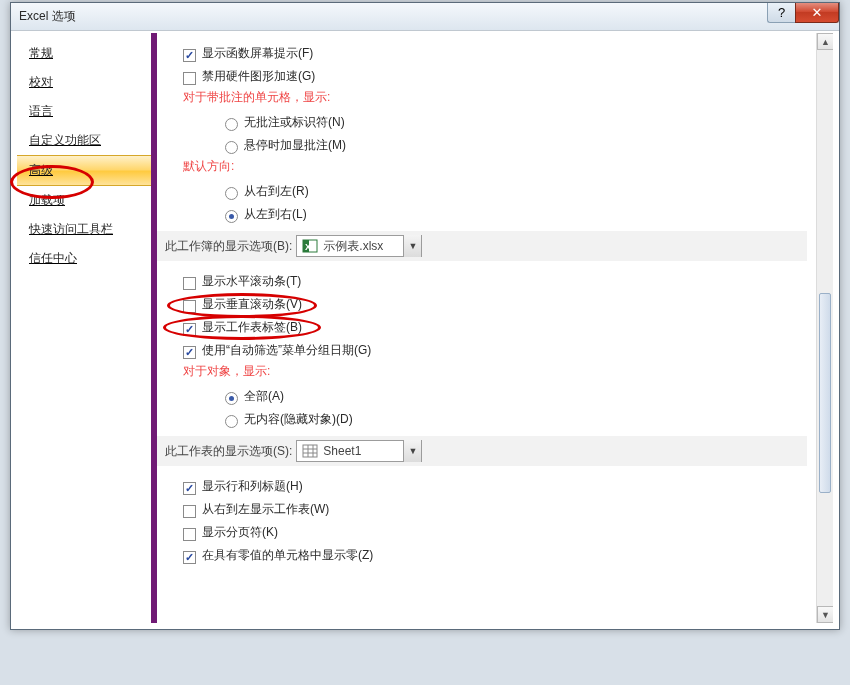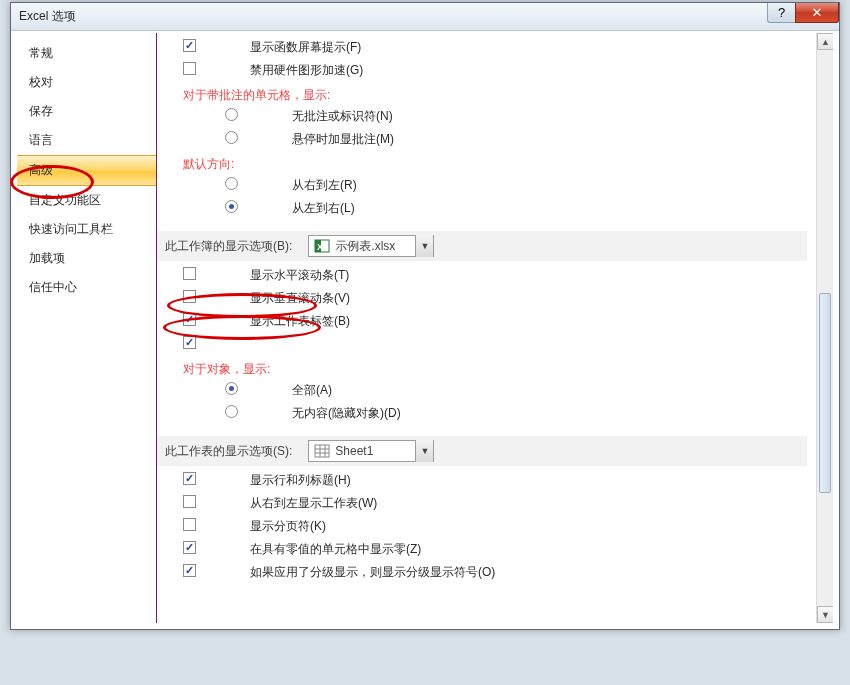--- a/index.html
+++ b/index.html
@@ -50,23 +50,24 @@
     border-radius: 0 0 3px 0;
   }
   .body {
     position: absolute;
     left: 6px; right: 6px; top: 30px; bottom: 6px;
     display: flex;
     background: #fff;
   }
   .sidebar {
     width: 140px;
-    border-right: 1px solid #701a75;
+    border-right: 6px solid #701a75;
     padding-top: 6px;
     background: #fff;
+    text-decoration: underline;
   }
   .navitem {
     padding: 6px 12px;
     color: #2a2a2a;
     cursor: pointer;
   }
   .navitem.selected {
     background: linear-gradient(to bottom, #fff1c9, #ffd66b 48%, #ffca3e 52%, #ffe39a);
     border: 1px solid #d6a72a;
     border-left: none; border-right: none;
@@ -96,39 +97,39 @@
   }
   .scrollbar .arrow.up { top: 0; }
   .scrollbar .arrow.down { bottom: 0; }
   .scrollbar .thumb {
     position: absolute; left: 2px; right: 2px;
     top: 260px; height: 200px;
     background: linear-gradient(to right, #e8eef6, #cfdbea);
     border: 1px solid #9ab0c8;
     border-radius: 2px;
   }
-  .row { display: flex; align-items: flex-start; min-height: 23px; gap: 48px; }
+  .row { display: flex; align-items: flex-end; min-height: 23px; }
   .indent1 { padding-left: 0px; }
   .indent3 { padding-left: 42px; }
   .chk, .rdo {
     width: 13px; height: 13px; margin-right: 6px;
     border: 1px solid #8a8a8a; background: #fff;
     display: inline-flex; align-items: center; justify-content: center;
     font-size: 10px; color: #2a4aa0;
     flex-shrink: 0;
   }
   .rdo { border-radius: 50%; }
   .rdo.sel::after { content:""; width:5px; height:5px; background:#3a5aa8; border-radius:50%; }
   .chk.sel::after { content:"✓"; font-weight:bold; font-size:11px; line-height:1;}
   .lbl { color: #2a2a2a; }
   .sectionhdr {
     background: #f2f2f2;
     margin: 8px 0 6px -26px;
     padding: 4px 6px 4px 8px;
-    display: flex; align-items: center; gap: 16px;
+    display: flex; align-items: center; gap: 4px;
     font-weight: normal;
     color: #444;
   }
   .sectionhdr .sp { flex:1; }
   .combo {
     display: inline-flex; align-items: center;
     border: 1px solid #9c9c9c; background: #fff;
     height: 22px;
   }
   .combo .ico {
@@ -165,26 +166,25 @@
       <div class="tbtn close">
           <span>✕</span>
         </div>
     </div>
   </div>
 
   <div class="body">
     <div class="sidebar">
       <div class="navitem"><span>常规</span></div>
       <div class="navitem"><span>校对</span></div>
-      <div class="navitem"><span>保存</span></div>
       <div class="navitem"><span>语言</span></div>
+      <div class="navitem"><span>自定义功能区</span></div>
       <div class="navitem selected"><span>高级</span></div>
-      <div class="navitem"><span>自定义功能区</span></div>
+      <div class="navitem"><span>加载项</span></div>
       <div class="navitem"><span>快速访问工具栏</span></div>
-      <div class="navitem"><span>加载项</span></div>
       <div class="navitem"><span>信任中心</span></div>
     </div>
 
     <div class="main">
       <div class="scrollarea">
 
         <div class="row indent1">
           <span class="chk sel"></span>
           <span class="lbl">显示函数屏幕提示(F)</span>
         </div>
@@ -234,20 +234,21 @@
         <div class="row indent1">
           <span class="chk"></span>
           <span class="lbl">显示垂直滚动条(V)</span>
         </div>
         <div class="row indent1">
           <span class="chk sel"></span>
           <span class="lbl">显示工作表标签(B)</span>
         </div>
         <div class="row indent1">
           <span class="chk sel"></span>
+          <span class="lbl">使用“自动筛选”菜单分组日期(G)</span>
         </div>
         <div class="row indent1 static">对于对象，显示:</div>
         <div class="row indent3">
           <span class="rdo sel"></span>
           <span class="lbl">全部(A)</span>
         </div>
         <div class="row indent3">
           <span class="rdo"></span>
           <span class="lbl">无内容(隐藏对象)(D)</span>
         </div>
@@ -279,24 +280,20 @@
           <span class="lbl">从右到左显示工作表(W)</span>
         </div>
         <div class="row indent1">
           <span class="chk"></span>
           <span class="lbl">显示分页符(K)</span>
         </div>
         <div class="row indent1">
           <span class="chk sel"></span>
           <span class="lbl">在具有零值的单元格中显示零(Z)</span>
         </div>
-        <div class="row indent1">
-          <span class="chk sel"></span>
-          <span class="lbl">如果应用了分级显示，则显示分级显示符号(O)</span>
-        </div>
 
       </div>
 
       <div class="scrollbar">
         <div class="arrow up">▲</div>
         <div class="thumb"></div>
         <div class="arrow down">▼</div>
       </div>
     </div>
   </div>

